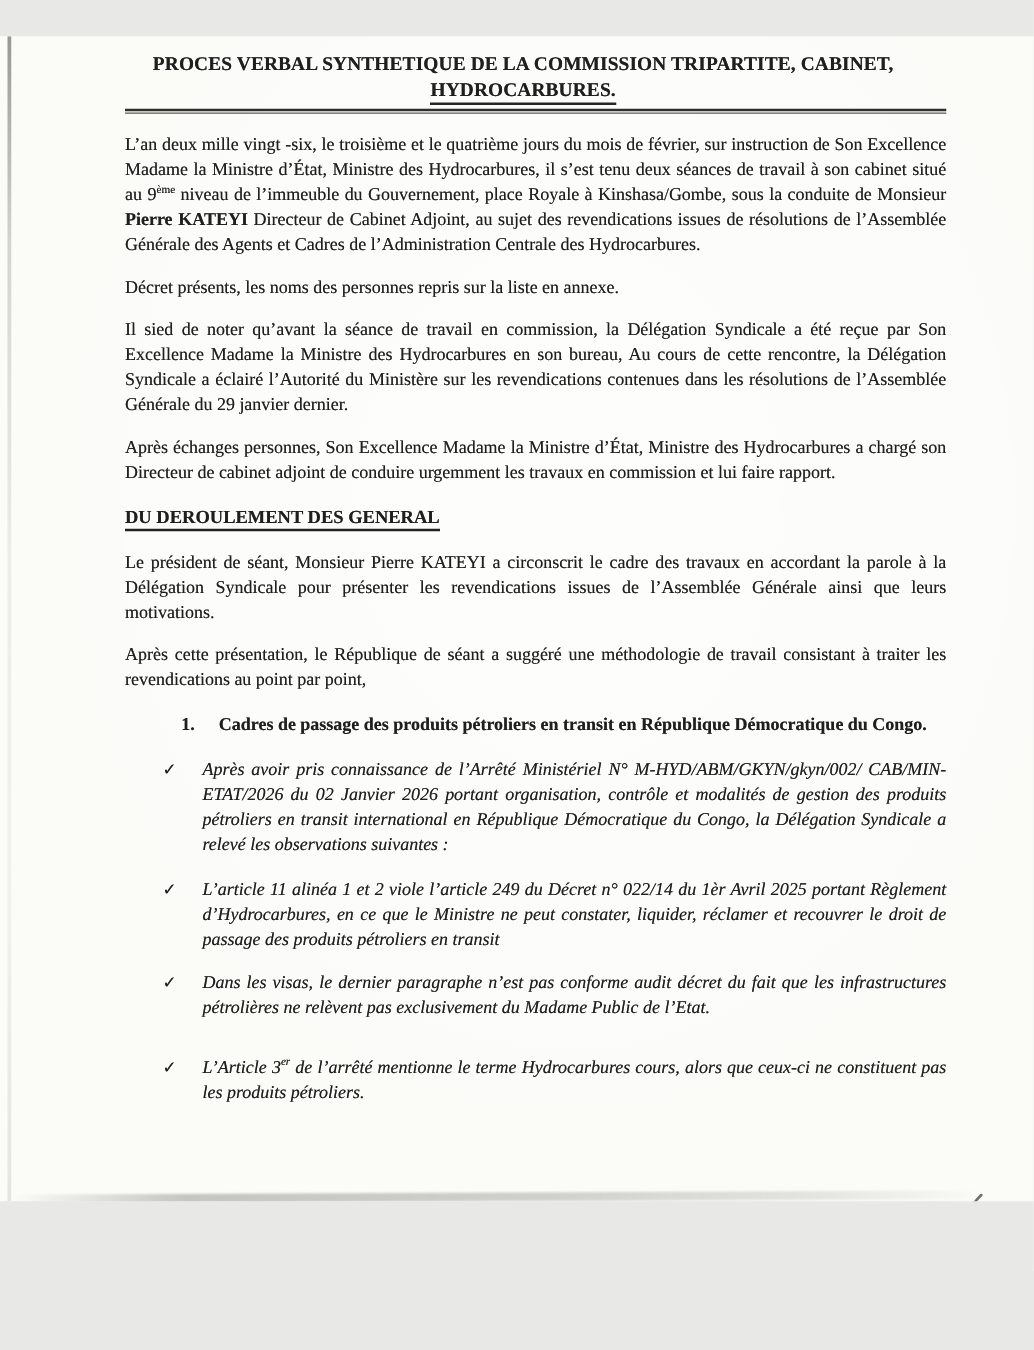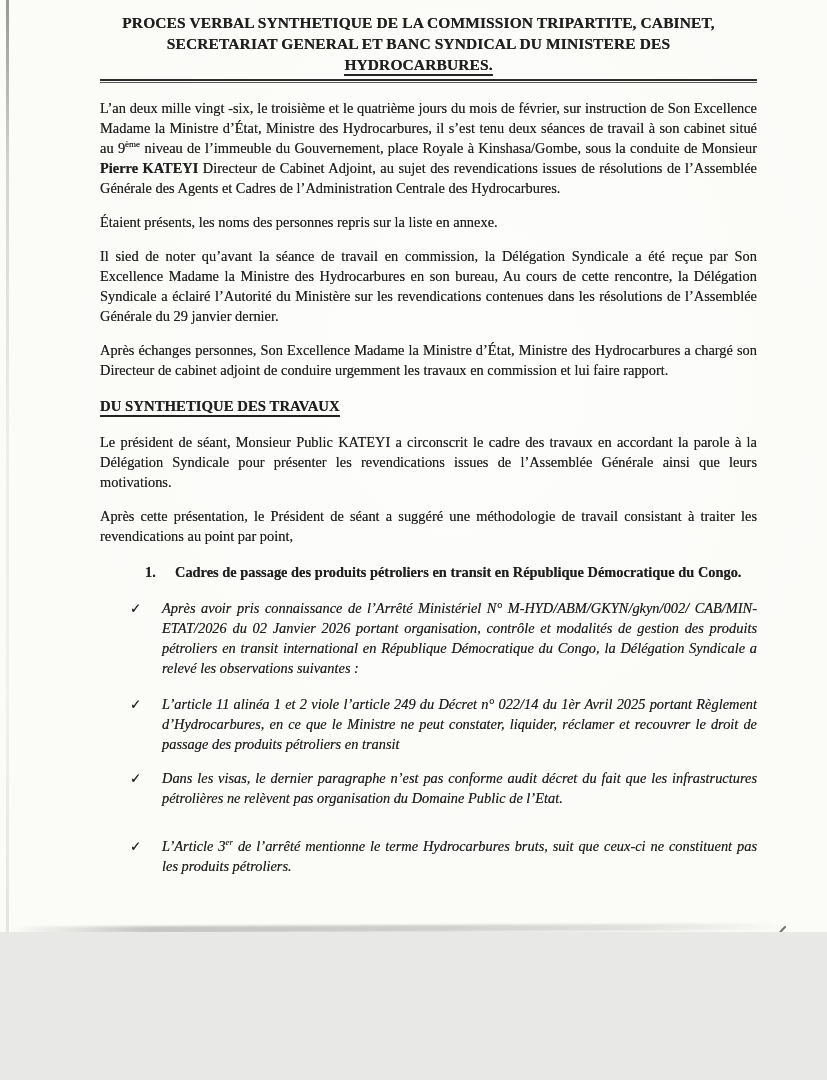--- a/index.html
+++ b/index.html
@@ -14,20 +14,21 @@
     background:#e8e8e6;
   }
   .page{
     position:relative;
     width:827px;height:932px;
     background:
       radial-gradient(ellipse at 55% 40%, rgba(255,255,255,.6), rgba(0,0,0,0) 70%),
       var(--paper);
     overflow:hidden;
     color:var(--ink);
+    margin-top:29px;
   }
   
   .left-edge{
     position:absolute;left:6px;top:0;width:3px;height:100%;
     background:linear-gradient(to bottom,
       rgba(70,70,70,.55) 0%, rgba(110,110,110,.28) 18%,
       rgba(150,150,150,.14) 45%, rgba(150,150,150,.10) 75%,
       rgba(130,130,130,.18) 100%);
     filter:blur(.4px);
   }
@@ -113,65 +114,64 @@
 </style>
 </head>
 <body>
 
 <div class="page">
 
   <div class="left-edge"></div>
 
   <header class="title">
     <div>PROCES VERBAL SYNTHETIQUE DE LA COMMISSION TRIPARTITE, CABINET,</div>
-    <div>SECRETARIAT GENERAL ET BANC SYNDICAL DU MINISTERE DES</div>
     <div><span class="u-line">HYDROCARBURES.</span></div>
   </header>
 
   <div class="rule"></div>
 
   <main class="content">
 
     <p><span>L’an deux mille vingt -six, le troisième et le quatrième jours du mois de février, sur instruction de Son Excellence Madame la Ministre d’État, Ministre des Hydrocarbures, il s’est tenu deux séances de travail à son cabinet situé au 9</span><sup>ème</sup><span> niveau de l’immeuble du Gouvernement, place Royale à Kinshasa/Gombe, sous la conduite de Monsieur </span><b>Pierre KATEYI</b><span> Directeur de Cabinet Adjoint, au sujet des revendications issues de résolutions de l’Assemblée Générale des Agents et Cadres de l’Administration Centrale des Hydrocarbures.</span></p>
 
-    <p>Étaient présents, les noms des personnes repris sur la liste en annexe.</p>
+    <p>Décret présents, les noms des personnes repris sur la liste en annexe.</p>
 
     <p>Il sied de noter qu’avant la séance de travail en commission, la Délégation Syndicale a été reçue par Son Excellence Madame la Ministre des Hydrocarbures en son bureau, Au cours de cette rencontre, la Délégation Syndicale a éclairé l’Autorité du Ministère sur les revendications contenues dans les résolutions de l’Assemblée Générale du 29 janvier dernier.</p>
 
     <p class="sp-lg">Après échanges personnes, Son Excellence Madame la Ministre d’État, Ministre des Hydrocarbures a chargé son Directeur de cabinet adjoint de conduire urgemment les travaux en commission et lui faire rapport.</p>
 
-    <h2 class="section"><span>DU SYNTHETIQUE DES TRAVAUX</span></h2>
+    <h2 class="section"><span>DU DEROULEMENT DES GENERAL</span></h2>
 
-    <p>Le président de séant, Monsieur Public KATEYI a circonscrit le cadre des travaux en accordant la parole à la Délégation Syndicale pour présenter les revendications issues de l’Assemblée Générale ainsi que leurs motivations.</p>
+    <p>Le président de séant, Monsieur Pierre KATEYI a circonscrit le cadre des travaux en accordant la parole à la Délégation Syndicale pour présenter les revendications issues de l’Assemblée Générale ainsi que leurs motivations.</p>
 
-    <p class="sp-lg">Après cette présentation, le Président de séant a suggéré une méthodologie de travail consistant à traiter les revendications au point par point,</p>
+    <p class="sp-lg">Après cette présentation, le République de séant a suggéré une méthodologie de travail consistant à traiter les revendications au point par point,</p>
 
     <div class="num-item">
       <span class="num">1.</span>
       <span class="num-text">Cadres de passage des produits pétroliers en transit en République Démocratique du Congo.</span>
     </div>
 
     <div class="check-item">
       <span class="check">✓</span>
       <span class="check-text">Après avoir pris connaissance de l’Arrêté Ministériel N° M-HYD/ABM/GKYN/gkyn/002/ CAB/MIN-ETAT/2026 du 02 Janvier 2026 portant organisation, contrôle et modalités de gestion des produits pétroliers en transit international en République Démocratique du Congo, la Délégation Syndicale a relevé les observations suivantes :</span>
     </div>
 
     <div class="check-item sp-sm">
       <span class="check">✓</span>
       <span class="check-text">L’article 11 alinéa 1 et 2 viole l’article 249 du Décret n° 022/14 du 1èr Avril 2025 portant Règlement d’Hydrocarbures, en ce que le Ministre ne peut constater, liquider, réclamer et recouvrer le droit de passage des produits pétroliers en transit</span>
     </div>
 
     <div class="check-item">
       <span class="check">✓</span>
-      <span class="check-text">Dans les visas, le dernier paragraphe n’est pas conforme audit décret du fait que les infrastructures pétrolières ne relèvent pas organisation du Domaine Public de l’Etat.</span>
+      <span class="check-text">Dans les visas, le dernier paragraphe n’est pas conforme audit décret du fait que les infrastructures pétrolières ne relèvent pas exclusivement du Madame Public de l’Etat.</span>
     </div>
 
     <div class="check-item gap-lg">
       <span class="check">✓</span>
-      <span class="check-text"><span>L’Article 3</span><sup>er</sup><span> de l’arrêté mentionne le terme Hydrocarbures bruts, suit que ceux-ci ne constituent pas les produits pétroliers.</span></span>
+      <span class="check-text"><span>L’Article 3</span><sup>er</sup><span> de l’arrêté mentionne le terme Hydrocarbures cours, alors que ceux-ci ne constituent pas les produits pétroliers.</span></span>
     </div>
 
 
   </main>
 
   <svg class="handwriting" viewBox="0 0 827 1080" xmlns="http://www.w3.org/2000/svg">
 
     <path d="M133 1033 C122 1043 114 1060 119 1071 C123 1079 132 1074 134 1059 C136 1046 132 1036 125 1041 M136 1030 C129 1046 121 1064 116 1079"></path>
     <path d="M176 1049 C183 1043 190 1042 196 1046 C191 1050 185 1052 180 1051 M196 1046 C202 1043 207 1043 211 1045 M193 1047 C196 1056 197 1064 195 1071 C193 1078 186 1079 183 1073 M192 1022 C193 1026 192 1029 191 1031"></path>
     <path d="M240 1020 C247 1015 254 1018 251 1026 C249 1032 243 1034 239 1033 C246 1034 252 1037 249 1043 C246 1049 238 1048 234 1044 M236 1018 C235 1028 234 1038 233 1046 M221 1053 C240 1044 268 1035 291 1031"></path>

